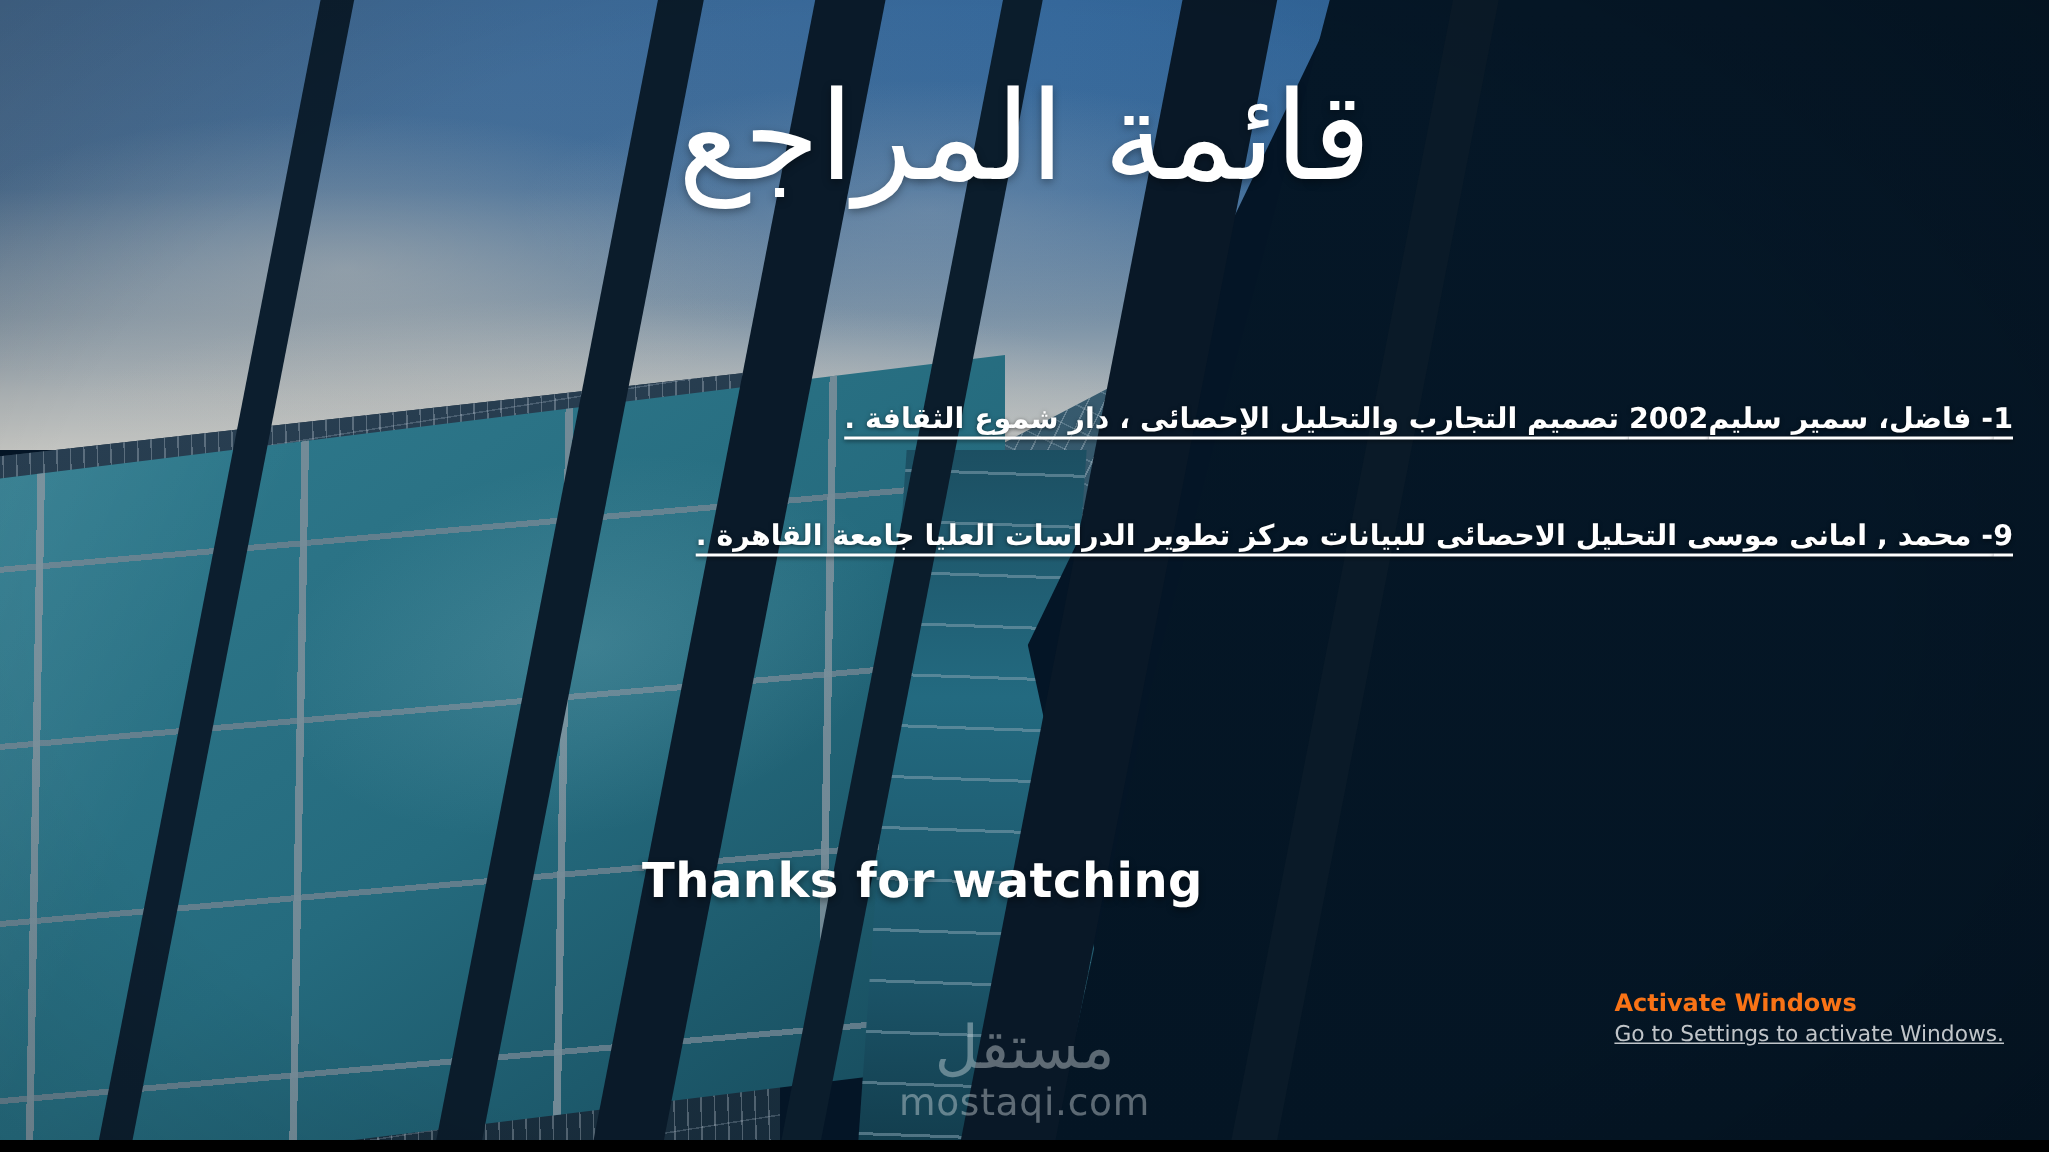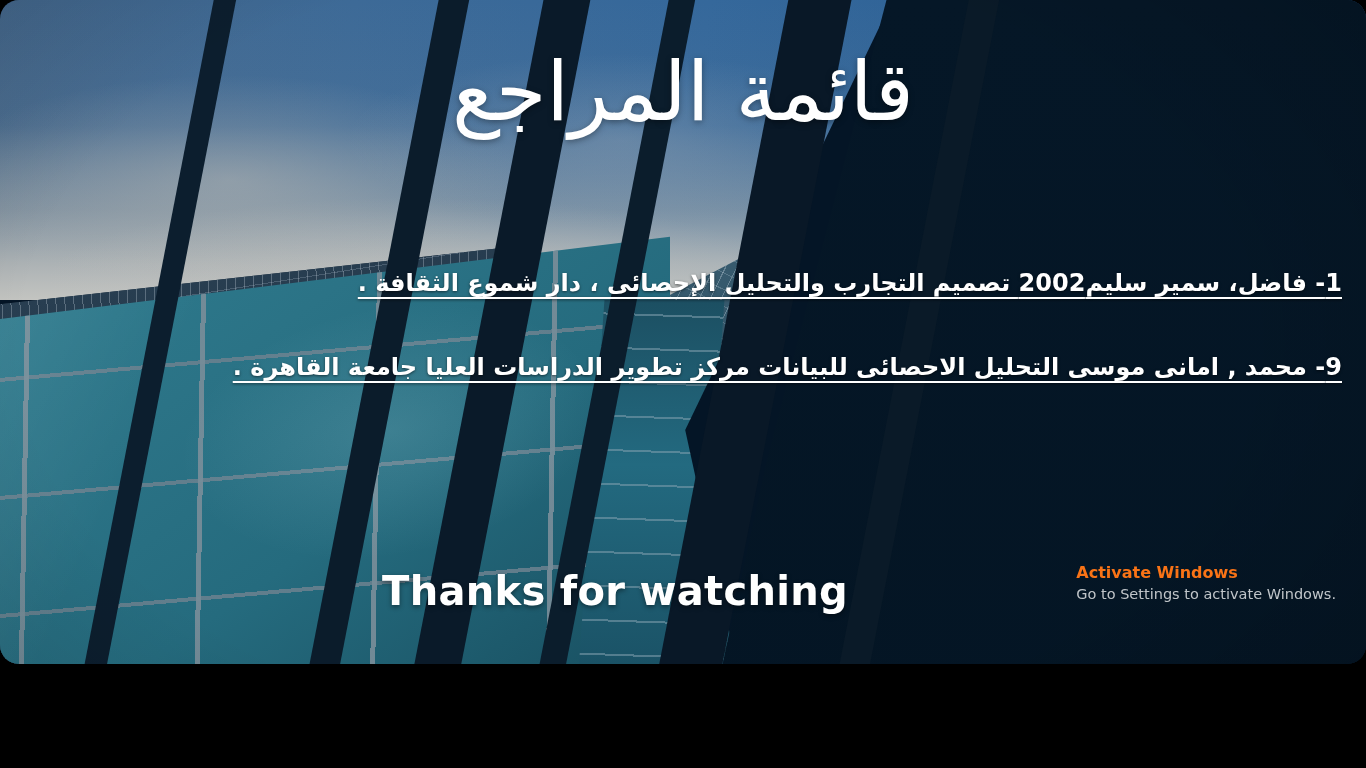--- a/index.html
+++ b/index.html
@@ -3,24 +3,23 @@
 <meta charset="utf-8">
 <title>Slide</title>
 <style>
   html,body{margin:0;padding:0;background:#000;}
   body{
     font-family:"Liberation Sans","DejaVu Sans",sans-serif;
     width:1366px;height:768px;overflow:hidden;
   }
   #slide{
     position:relative;
-    width:1366px;height:664px;
+    width:1366px;height:760px;
     overflow:hidden;
     background:#041526;
-    border-radius:19px;
   }
 
   
   .bg-root{position:absolute;inset:0;overflow:hidden;}
 
   
   .sky{
     position:absolute;left:0;top:0;width:1366px;height:300px;
     background:
       linear-gradient(to bottom,
@@ -176,58 +175,58 @@
   }
 
   .refs{
     position:absolute;
     left:40px;right:24px;top:268px;
     direction:rtl;
     text-align:right;
   }
   .ref-line{
     color:#ffffff;
-    font-size:24px;
+    font-size:19px;
     font-weight:bold;
     line-height:1.25;
     font-family:"DejaVu Sans","Liberation Sans",sans-serif;
     white-space:nowrap;
     text-shadow:0 1px 3px rgba(0,0,0,.55);
     margin-bottom:54px;
     display:block;
   }
   .ref-line u{
     text-decoration:underline;
     text-underline-offset:6px;
     text-decoration-thickness:2px;
   }
 
   .thanks{
     position:absolute;
     left:0;right:0;top:568px;
     text-align:center;
     color:#ffffff;
-    font-size:40px;
+    font-size:32px;
     font-weight:bold;
     font-family:"DejaVu Sans","Liberation Sans",sans-serif;
     letter-spacing:.3px;
     text-shadow:0 2px 5px rgba(0,0,0,.45);
   }
   .thanks-inner{display:inline-block;transform:translateX(-68px);}
 
   
   .winmark{
     position:absolute;right:30px;bottom:60px;
     text-align:left;
     color:#c2c6ca;
     font-family:"DejaVu Sans","Liberation Sans",sans-serif;
     user-select:none;
   }
   .winmark .wm-title{font-size:16px;line-height:1.35;color:#f97316;font-weight:bold;}
-  .winmark .wm-sub{font-size:14.5px;line-height:1.4;color:#c0c5c9;}
+  .winmark .wm-sub{font-size:14.5px;line-height:1.4;color:#c0c5c9;text-decoration:underline;}
 
   
   .mostaqi{
     position:absolute;left:0;right:0;bottom:12px;
     text-align:center;
     opacity:.40;
     user-select:none;
   }
   .mostaqi .ar{
     display:block;
@@ -304,15 +303,19 @@
 
     <div class="thanks">
       <span class="thanks-inner">Thanks for watching</span>
     </div>
 
     <div class="winmark">
       <div class="wm-title">Activate Windows</div>
       <div class="wm-sub">Go to Settings to activate Windows.</div>
     </div>
 
+    <div class="mostaqi">
+      <span class="ar">مستقل</span>
+      <span class="en">mostaqi.com</span>
+    </div>
 
   </div>
 </div>
 
 </body></html>

